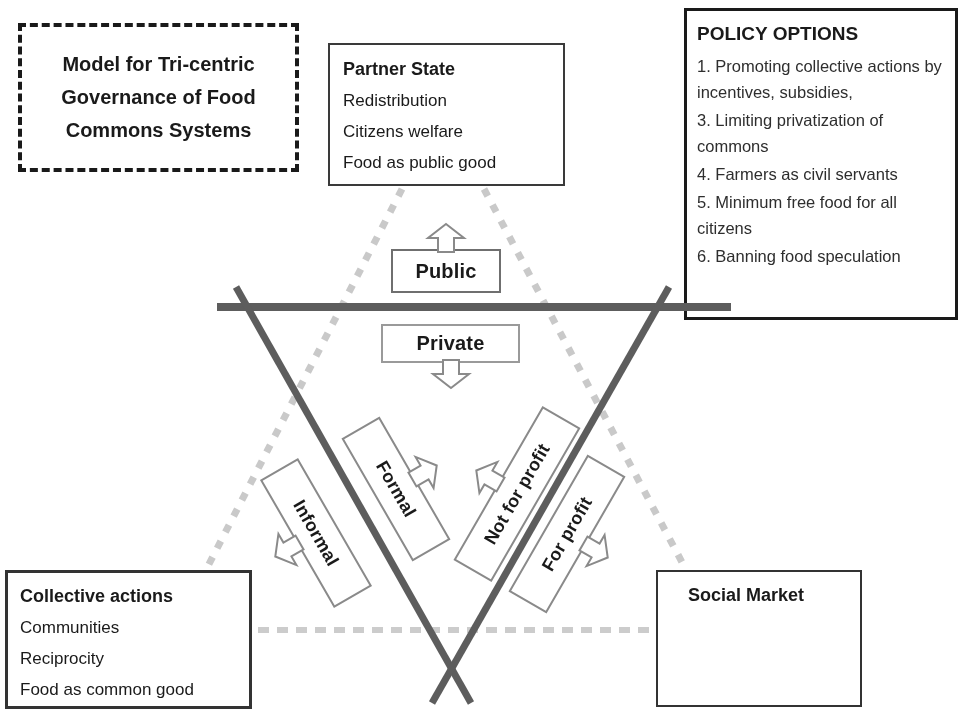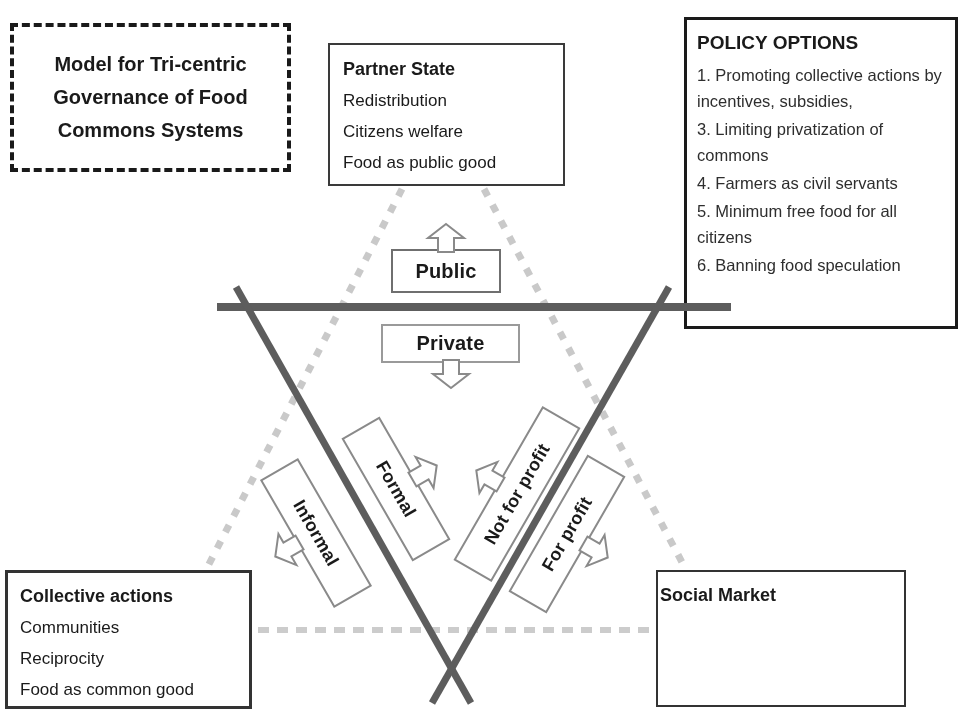--- a/index.html
+++ b/index.html
@@ -6,35 +6,35 @@
   * { box-sizing:border-box; }
   .stage {
     position:relative; width:960px; height:712px; overflow:hidden;
     background:#ffffff; font-family:"Liberation Sans", sans-serif; color:#1a1a1a;
   }
 
   
   .box { position:absolute; background:#fff; z-index:2; }
 
   .model-box {
-    left:10px; top:23px; width:281px; height:149px;
+    left:18px; top:23px; width:281px; height:149px;
     border:4px dashed #1a1a1a;
     display:flex; flex-direction:column; justify-content:center;
     text-align:center; font-weight:bold; font-size:20px; line-height:33px;
   }
 
   .node-box { font-size:17px; line-height:31px; }
   .node-box .node-title { font-weight:bold; font-size:18px; }
 
   .partner-box   { left:328px; top:43px;  width:237px; height:143px; border:2px solid #3a3a3a; padding:9px 4px 0 13px; }
   .collective-box{ left:5px;   top:570px; width:247px; height:139px; border:3px solid #333;    padding:8px 18px 0 12px; }
-  .social-box    { left:656px; top:570px; width:250px; height:137px; border:2px solid #333;    padding:8px 2px 0 2px; }
+  .social-box    { left:656px; top:570px; width:206px; height:137px; border:2px solid #333;    padding:8px 2px 0 30px; }
 
   .policy-box {
-    left:684px; top:17px; width:274px; height:312px;
+    left:684px; top:8px; width:274px; height:312px;
     border:3px solid #1a1a1a; padding:10px 6px 0 10px;
   }
   .policy-title { font-weight:bold; font-size:19px; margin:2px 0 8px 0; }
   .policy-item  { font-size:16.5px; line-height:26px; margin-bottom:2px; color:#2e2e2e; }
 
   
   .tag {
     position:absolute; background:#fff; border:2px solid #8a8a8a;
     display:flex; align-items:center; justify-content:center;
     font-weight:bold; z-index:2; letter-spacing:0.2px;

